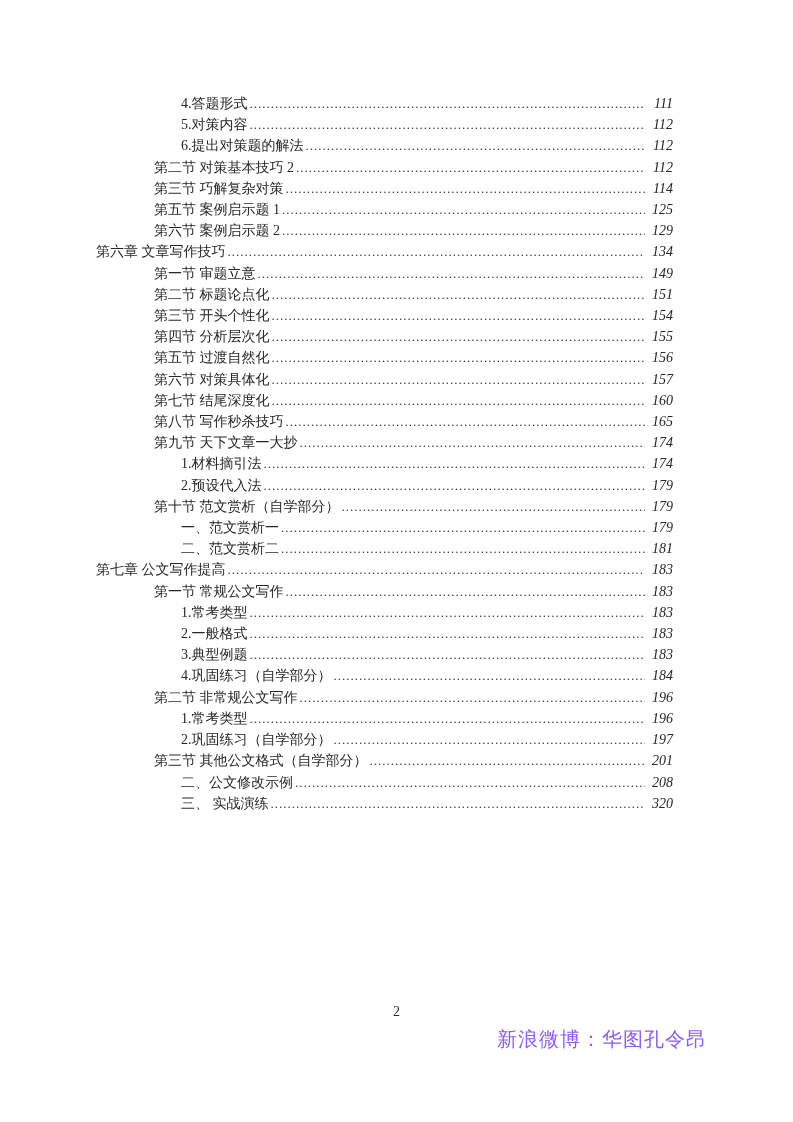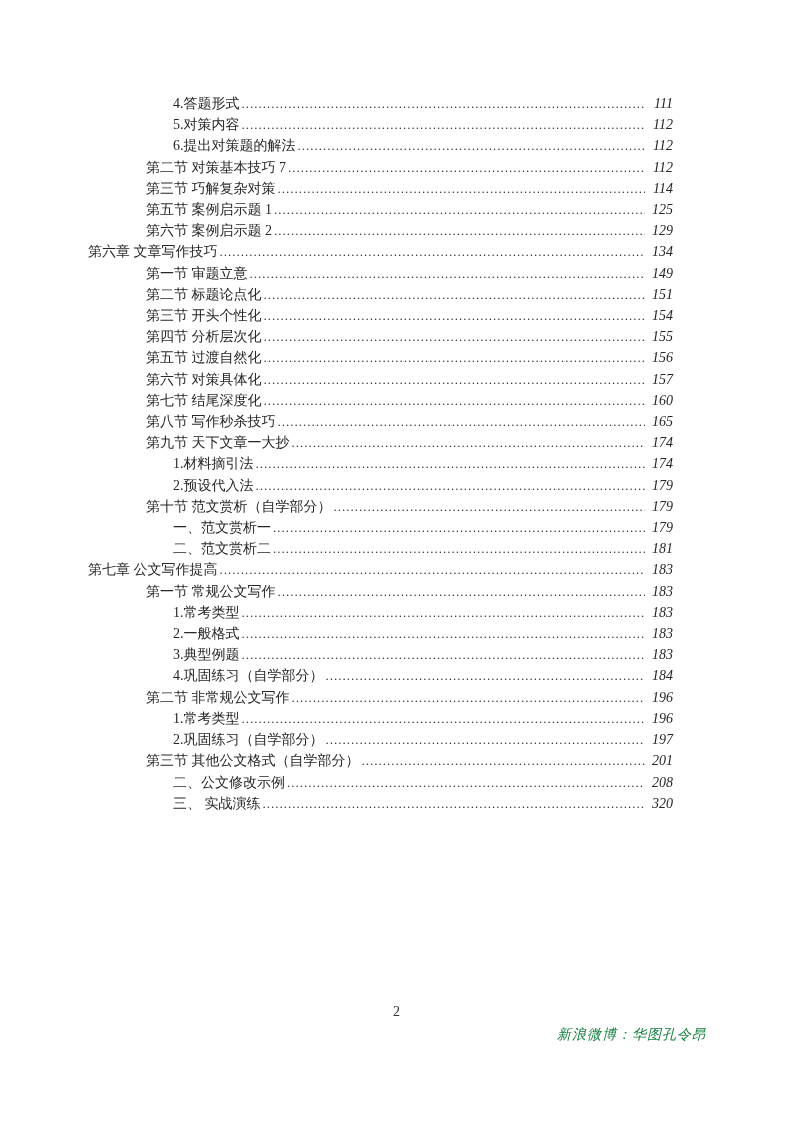--- a/index.html
+++ b/index.html
@@ -12,21 +12,21 @@
     width: 793px;
     height: 1122px;
     background: #ffffff;
     font-family: "Liberation Serif", "DejaVu Serif", serif;
     color: #262626;
     overflow: hidden;
   }
   .toc {
     position: absolute;
     top: 93px;
-    left: 0;
+    left: 8px;
     right: 0;
   }
   .toc-row {
     display: flex;
     align-items: baseline;
     line-height: 21.2px;
     font-size: 14px;
     margin-right: 120px;
     color: #262626;
   }
@@ -63,24 +63,23 @@
     left: 0;
     width: 793px;
     text-align: center;
     font-size: 14px;
     color: #2f2f2f;
   }
   .footer-watermark {
     position: absolute;
     top: 1026px;
     right: 86px;
-    font-size: 14px;
-    color: #15803d;
+    font-size: 20px;
+    color: #8b5cf6;
     letter-spacing: 1px;
-    font-style: italic;
   }
 </style>
 </head>
 <body>
 
 <div class="page">
   <div class="toc" id="toc">
       <div class="toc-row level3">
         <span class="toc-title">4.答题形式</span>
         <span class="toc-dots"></span>
@@ -90,21 +89,21 @@
         <span class="toc-title">5.对策内容</span>
         <span class="toc-dots"></span>
         <span class="toc-page">112</span>
       </div>
       <div class="toc-row level3">
         <span class="toc-title">6.提出对策题的解法</span>
         <span class="toc-dots"></span>
         <span class="toc-page">112</span>
       </div>
       <div class="toc-row level2">
-        <span class="toc-title">第二节 对策基本技巧 7</span>
+        <span class="toc-title">第二节 对策基本技巧 2</span>
         <span class="toc-dots"></span>
         <span class="toc-page">112</span>
       </div>
       <div class="toc-row level2">
         <span class="toc-title">第三节 巧解复杂对策</span>
         <span class="toc-dots"></span>
         <span class="toc-page">114</span>
       </div>
       <div class="toc-row level2">
         <span class="toc-title">第五节 案例启示题 1</span>

